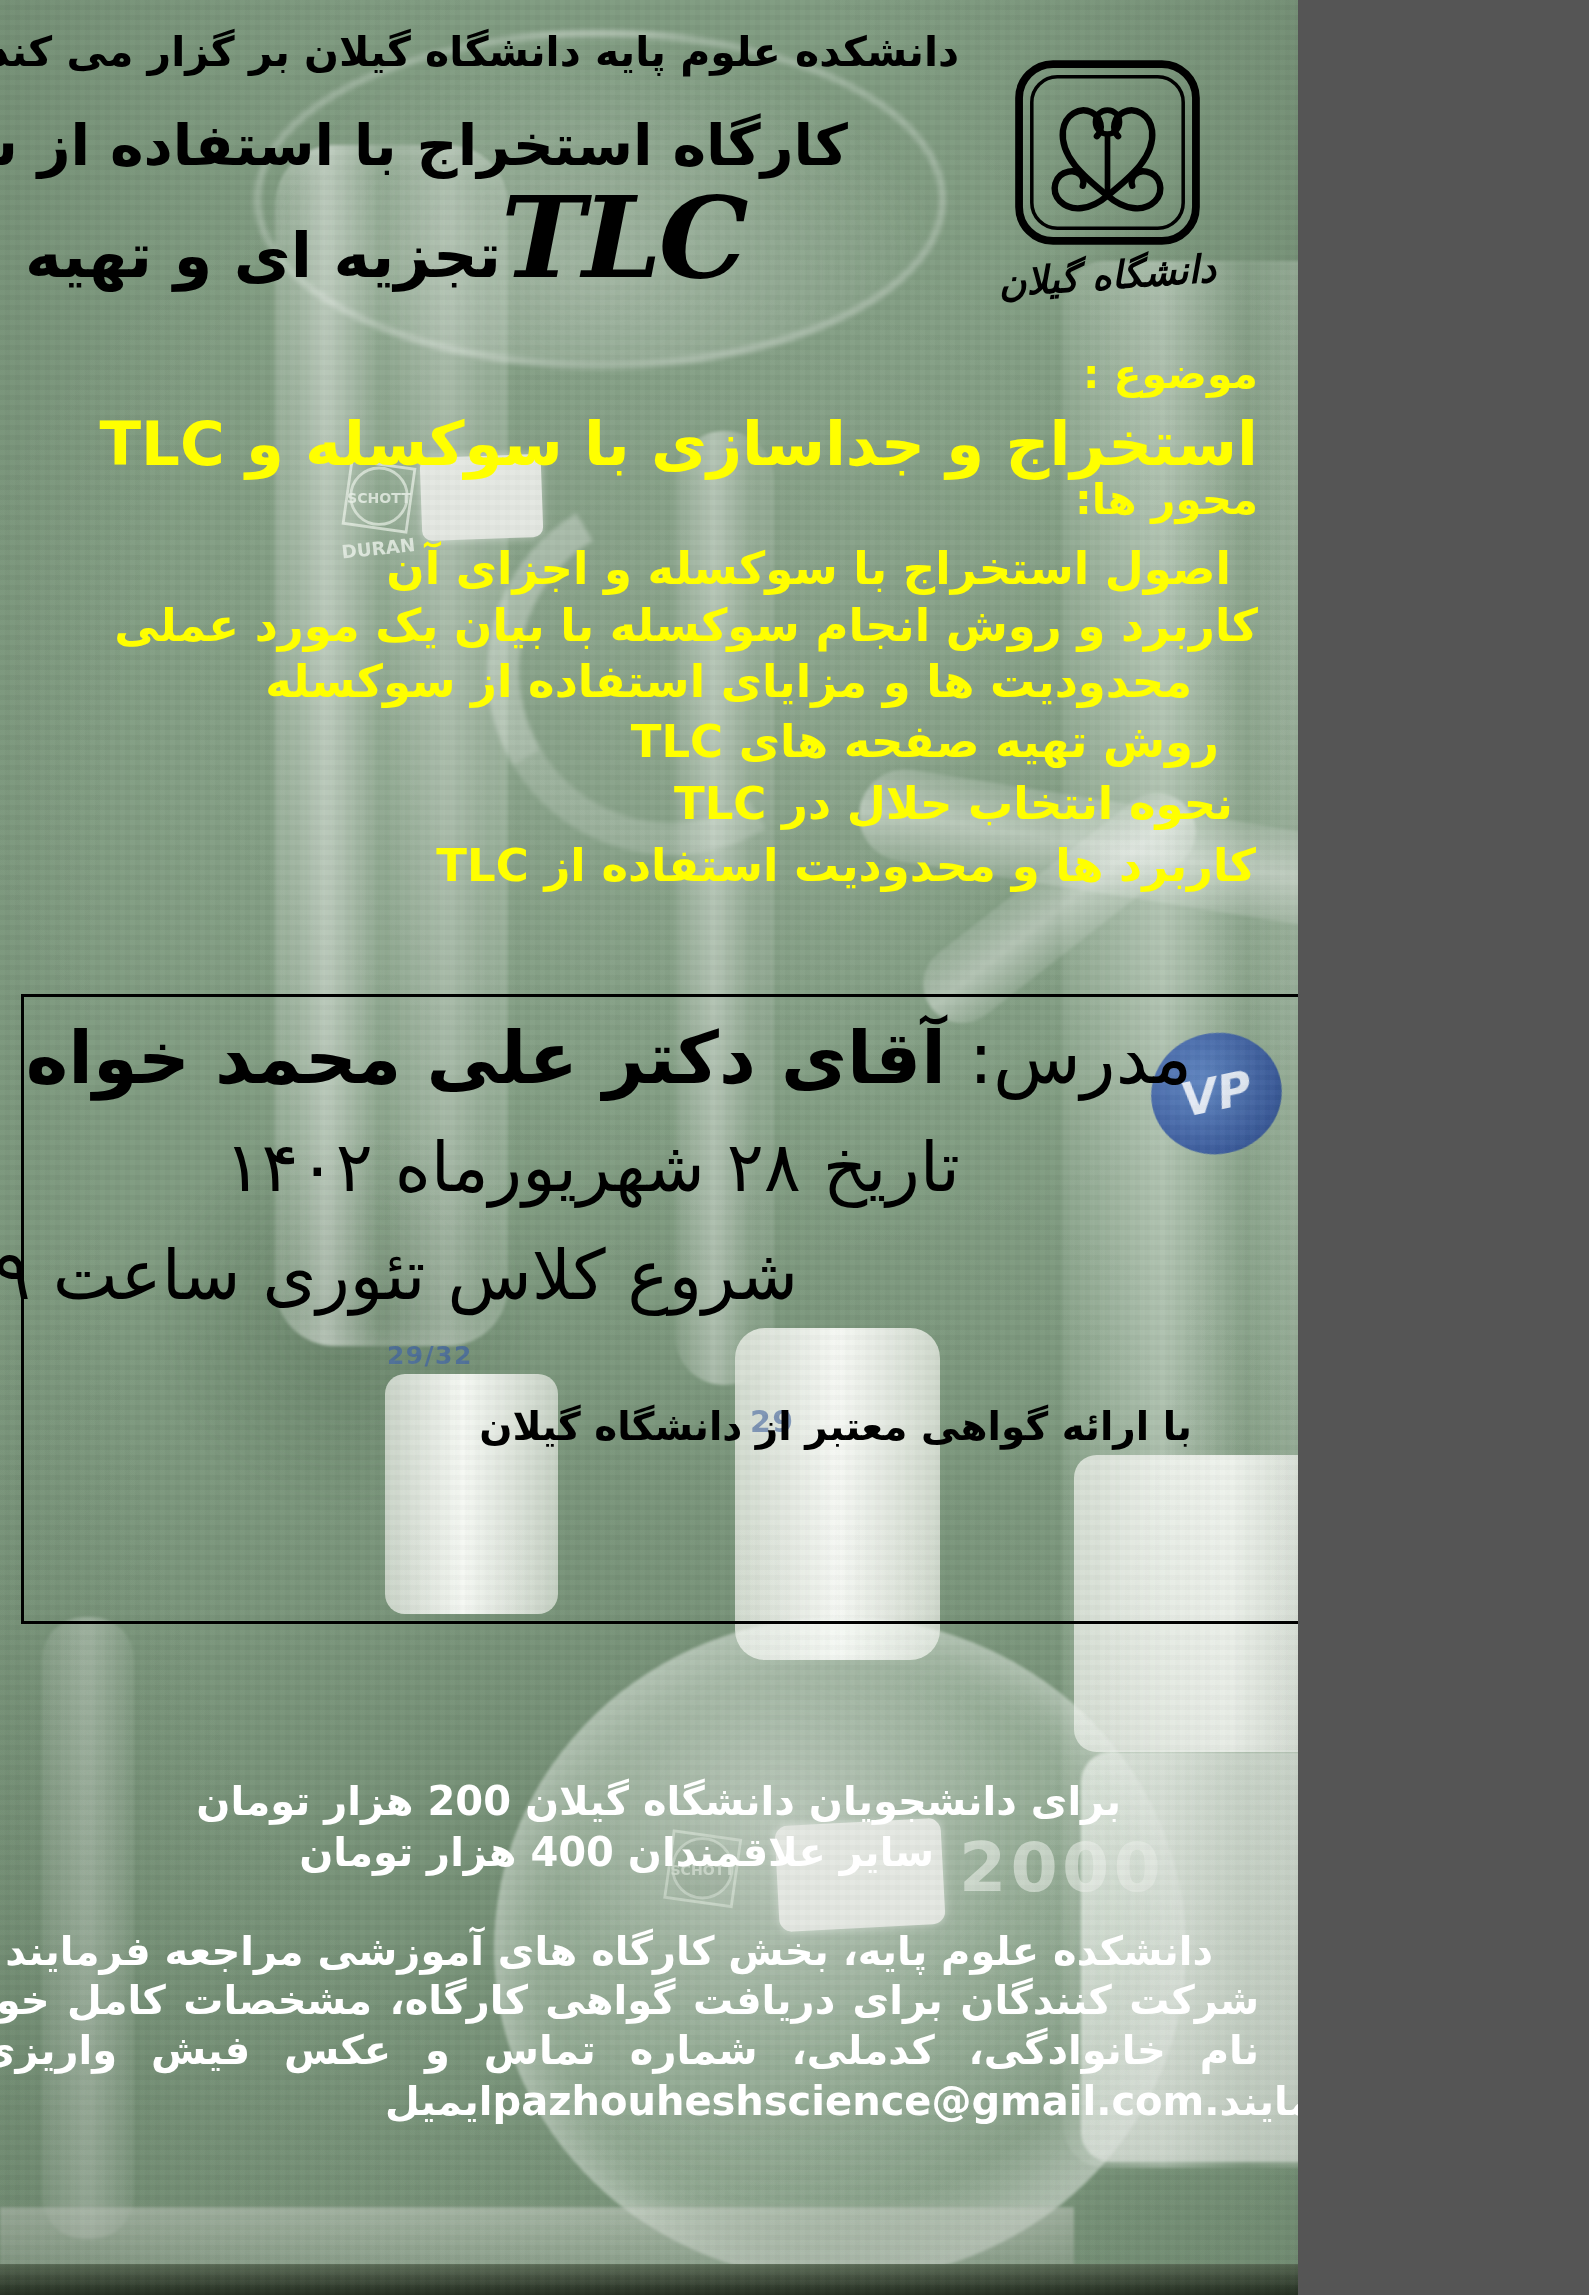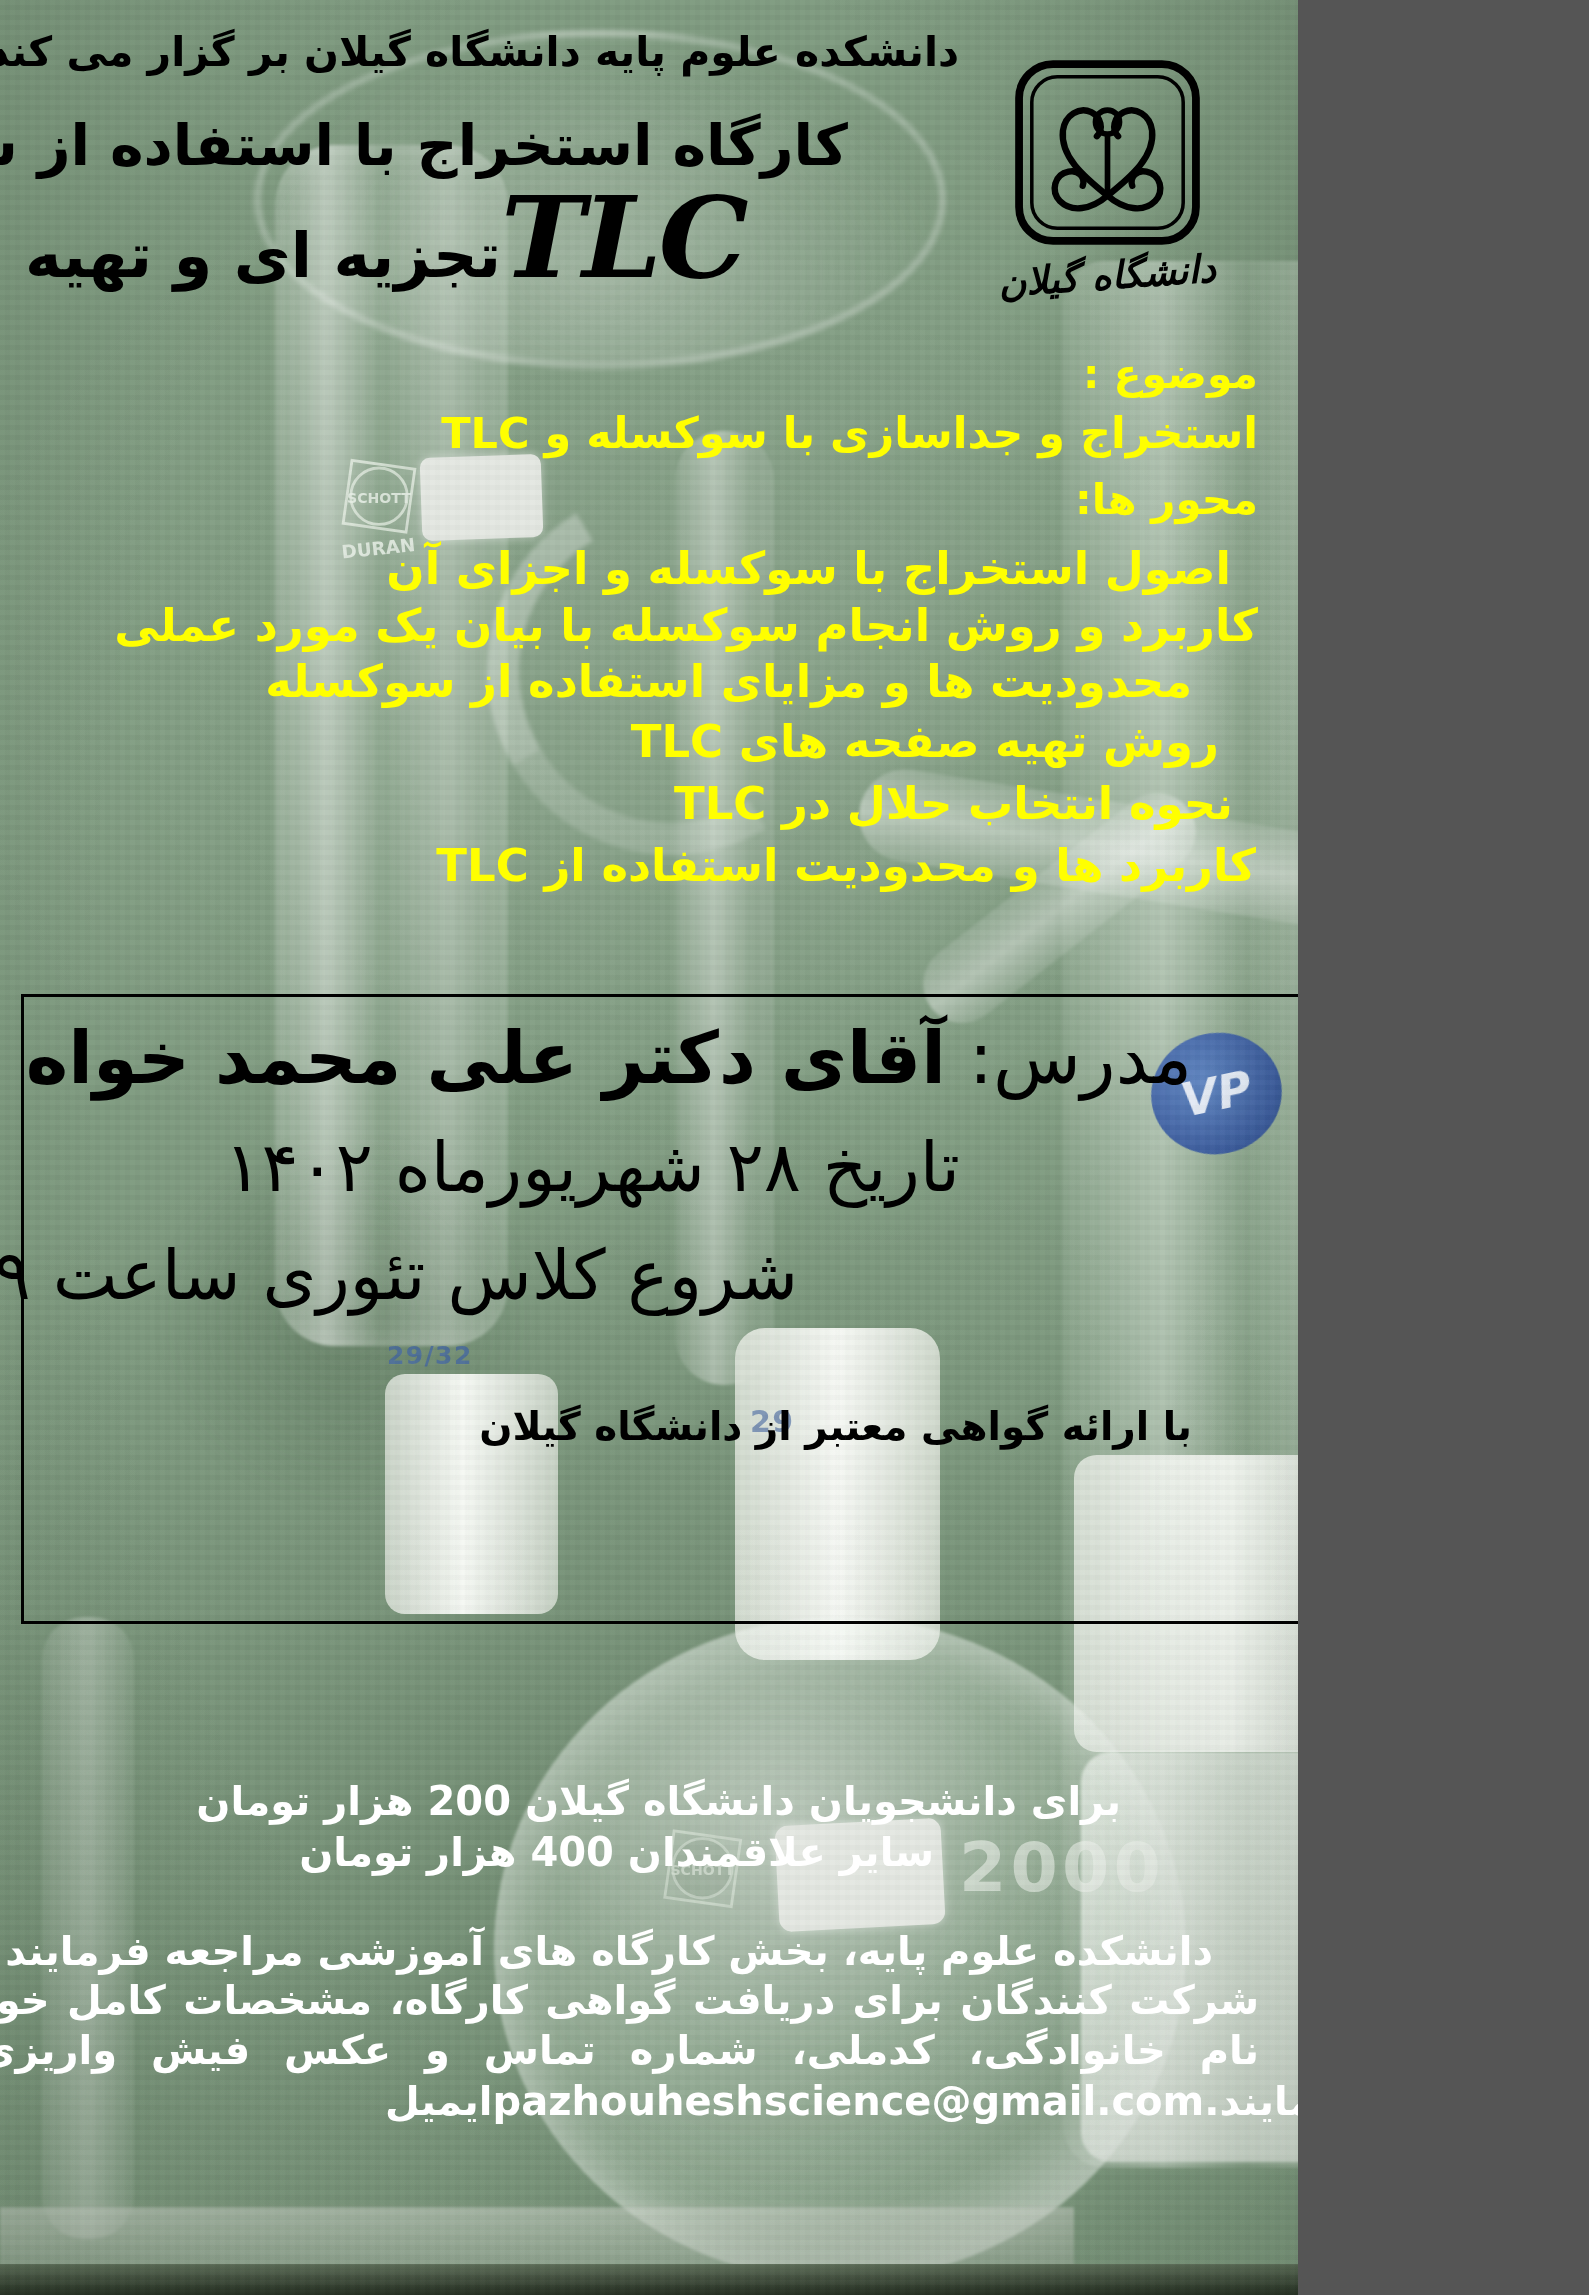--- a/index.html
+++ b/index.html
@@ -87,21 +87,21 @@
   .txt{position:absolute; z-index:10; direction:rtl; white-space:nowrap; color:#000;}
   .hdr1{right:339px; top:28px; font-size:41px; font-weight:700;}
   .hdr2{right:450px; top:112px; font-size:57px; font-weight:700;}
   .hdr3{right:552px; top:181px;}
   .hdr3 .tlc{font-family:"DejaVu Serif", serif; font-style:italic; font-weight:700; font-size:113px; line-height:1; letter-spacing:-2.8px;}
   .hdr3 .fa{font-size:62px; font-weight:700;}
   .logo{right:71px; top:57px; width:240px; text-align:center; z-index:10; position:absolute;}
   .logo-caption{display:block; margin-top:2.8px; font-size:38px; font-weight:700; font-style:italic; transform:rotate(-4deg); color:#000;}
   .yellow{color:#ffff00; font-weight:700;}
   .yh{right:40px; top:350px; font-size:41px;}
-  .ys{right:40px; top:408px; font-size:43px;}
+  .ys{right:40px; top:408px; font-size:61px;}
   .ya{right:40px; top:475px; font-size:42px;}
   .y0{right:67px;  top:542px;  font-size:45px;}
   .y1{right:40px;  top:599px;  font-size:45px;margin-left:29px;}
   .y2{right:106px; top:655px;  font-size:45px;}
   .y3{right:79px; top:715px; font-size:45px;}
   .y4{right:65px;  top:777px; font-size:45px;}
   .y5{right:42px;  top:839px; font-size:45px;}
   .info-box{position:absolute; left:21px; top:994px; width:1540px; height:624px;
      border:3.5px solid #000; background:transparent; z-index:9;}
   .s1{right:106px; top:1016px; font-size:72px;}

